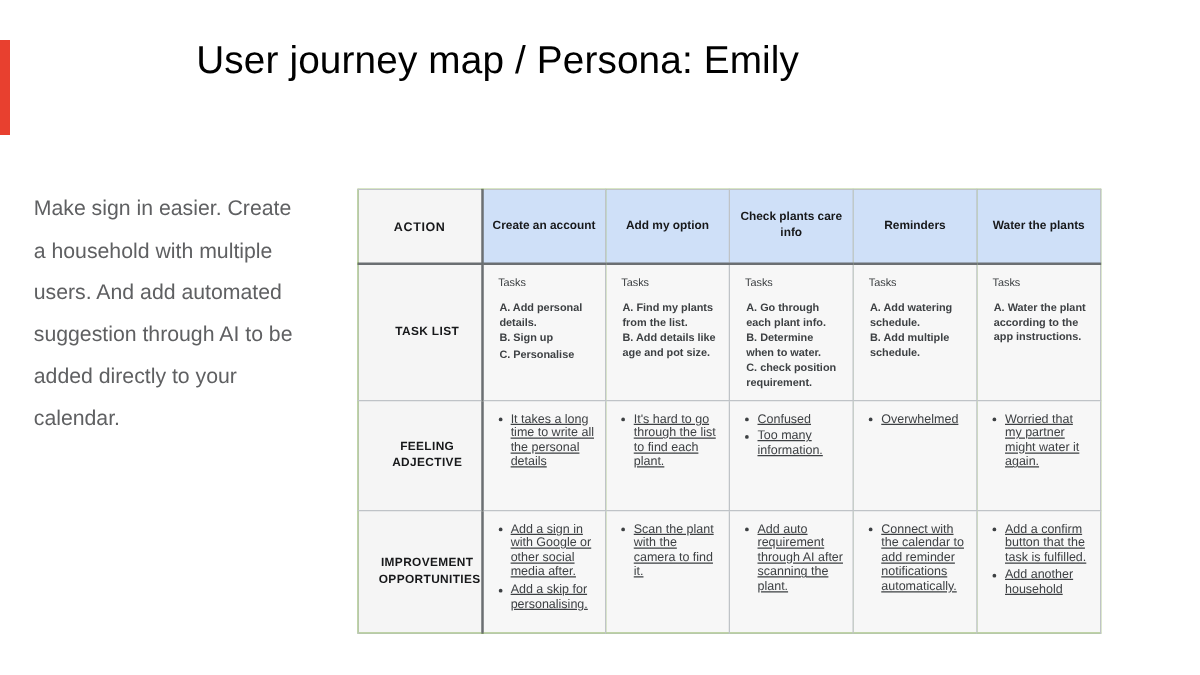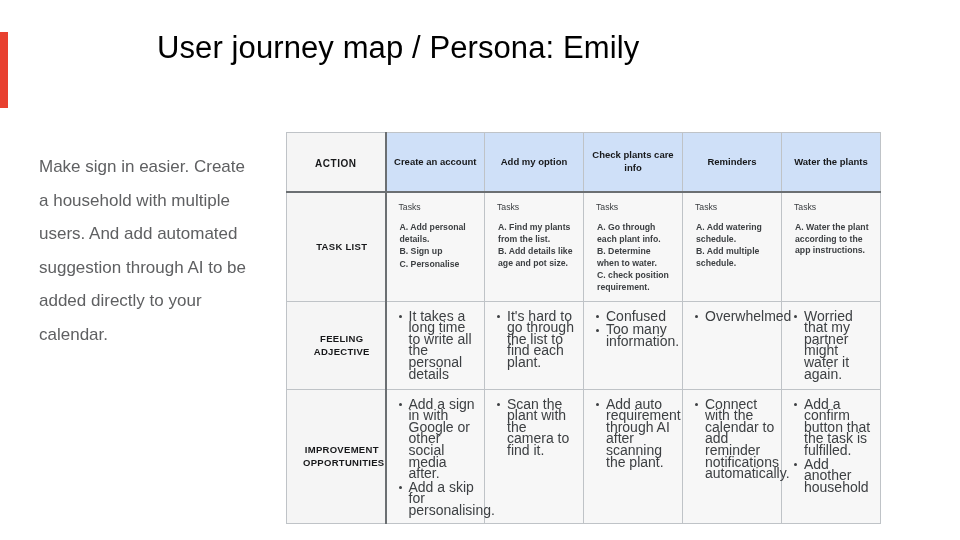--- a/index.html
+++ b/index.html
@@ -33,34 +33,34 @@
     font-size: 31px;
     font-weight: 400;
     color: #000000;
     letter-spacing: 0.1px;
     white-space: nowrap;
   }
 
   
   .notes {
     position: absolute;
-    left: 39px;
+    left: 27px;
     top: 150px;
     width: 220px;
     font-size: 17px;
     line-height: 33.5px;
     color: #5F6062;
     font-weight: 400;
   }
 
   
   .journey-table {
     position: absolute;
     left: 286px;
-    top: 132px;
+    top: 151px;
     width: 594px;
     height: 354px;
     border-collapse: collapse;
     table-layout: fixed;
     background: #84cc16;
   }
   .journey-table td {
     border: 1px solid #BFC3C7;
     vertical-align: top;
     padding: 0;
@@ -126,23 +126,24 @@
     margin: 0 0 9px 0;
     color: #3D4043;
   }
   .task-lines p { margin: 1px; font-weight: bold; }
 
   
   ul.bullets {
     margin: 0;
     padding: 9px 6px 4px 22px;
     list-style: none;
-    font-size: 14px;
+    font-size: 10px;
     line-height: 11.6px;
     color: #3D4043;
+    text-decoration: underline;
   }
   ul.bullets li {
     position: relative;
     margin-bottom: 2px;
   }
   ul.bullets li::before {
     content: "";
     position: absolute;
     left: -10px;
     top: 4.5px;

